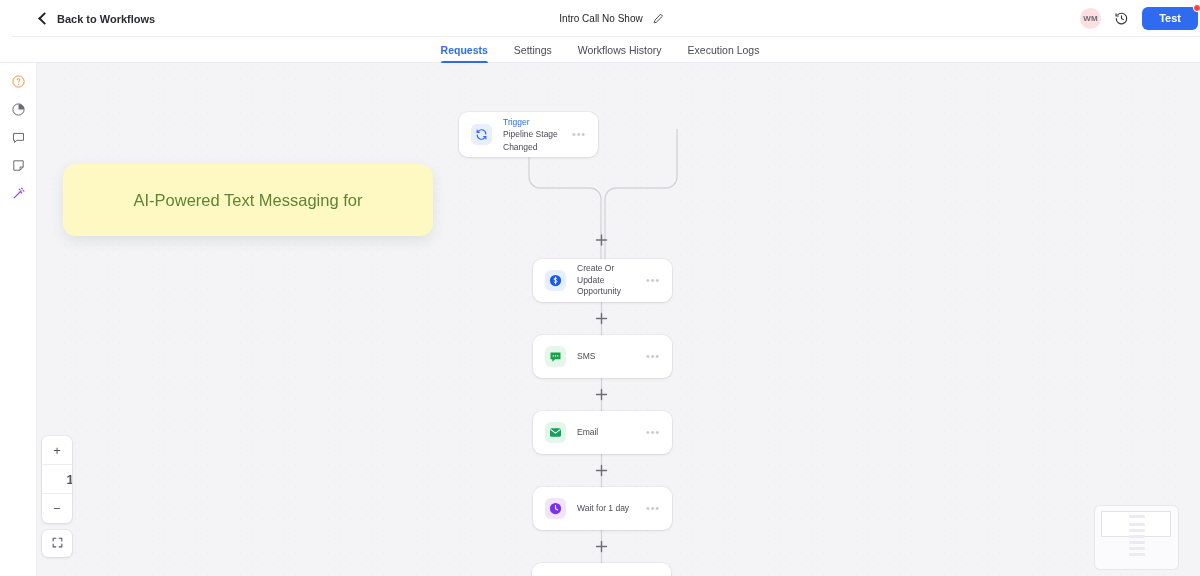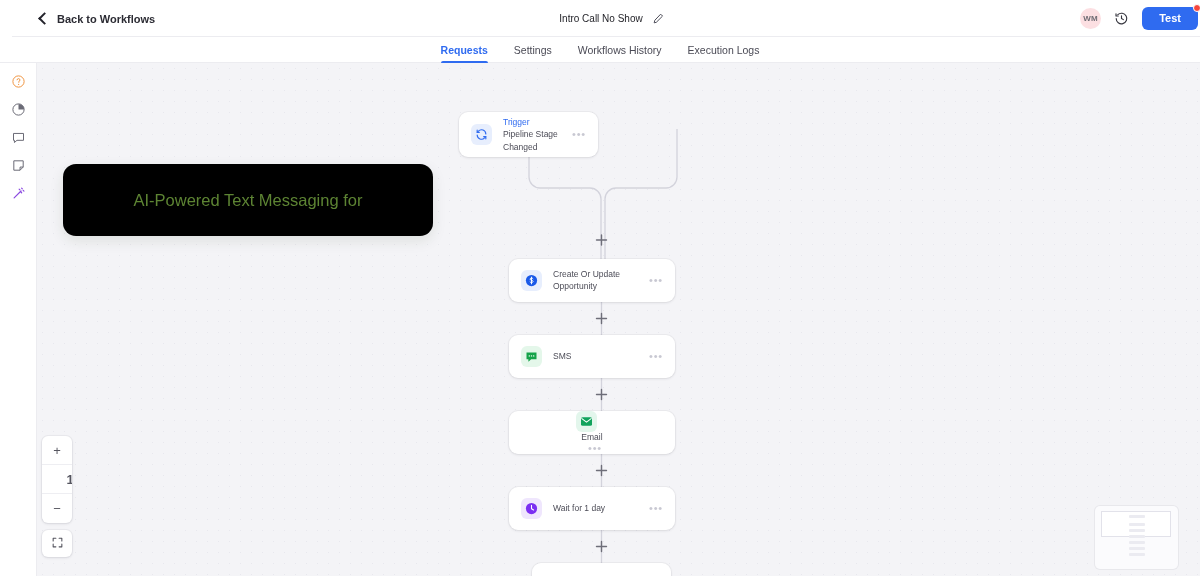--- a/index.html
+++ b/index.html
@@ -163,36 +163,36 @@
     background: rgba(244,247,254,.55);
     display: flex; align-items: center; padding: 0 12px; cursor: pointer;
   }
   .plus-box {
     width: 21px; height: 21px; border-radius: 6px; background: #e7eefd;
     display: flex; align-items: center; justify-content: center;
     flex: none; margin-right: 11px;
   }
   .add-trigger-label { font-size: 9.5px; color: #2f4f8f; }
 
-  .step { left: 472px; width: 166px; height: 43px; }
+  .step { left: 496px; width: 139px; height: 43px; }
   #step-opportunity { top: 196px; }
   #step-sms         { top: 272px; justify-content: flex-end; }
-  #step-email       { top: 348px; flex-direction: column; }
+  #step-email       { top: 348px; }
   #step-wait        { top: 424px; }
   #step-next {
     position: absolute; left: 495px; top: 500px; width: 139px; height: 43px;
     background:#fff; border-radius: 9px;
     box-shadow: 0 1px 3px rgba(20,20,40,.09), 0 0 0 1px rgba(20,20,40,.035);
   }
 
   
   .callout {
     position: absolute; left: 26px; top: 101px;
     width: 370px; height: 72px;
-    background: #000000; border-radius: 13px;
+    background: #fef9c3; border-radius: 13px;
     box-shadow: 0 5px 14px rgba(40,60,20,.10);
     display: flex; align-items: center; justify-content: center;
     text-align: center; padding: 0 20px;
   }
   .callout-text {
     font-size: 16.5px; color: #5d8433; line-height: 1.38; font-weight: 400;
   }
 
   
   .zoomctl {

